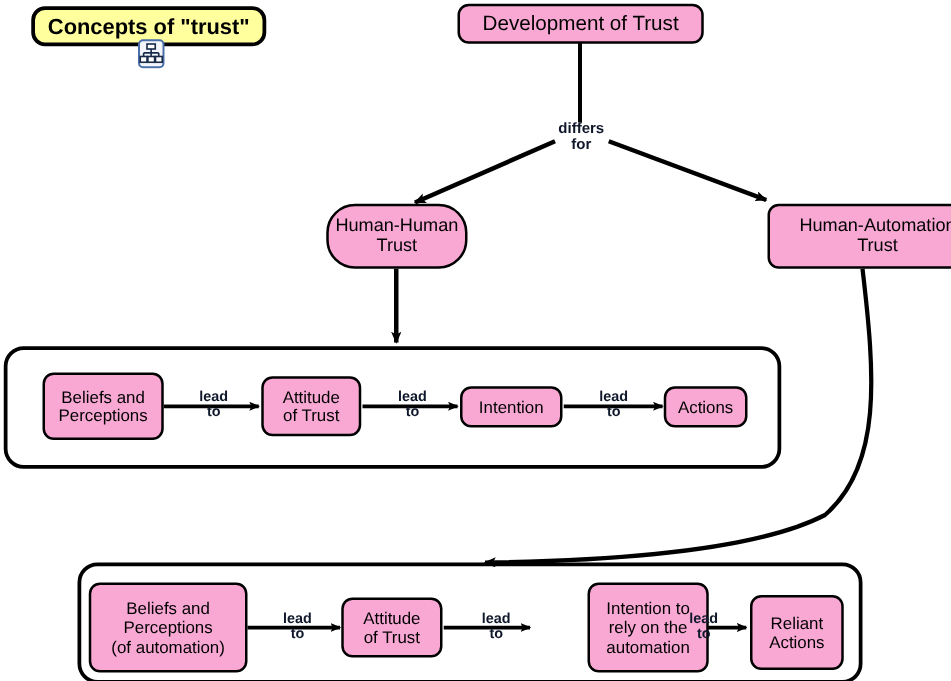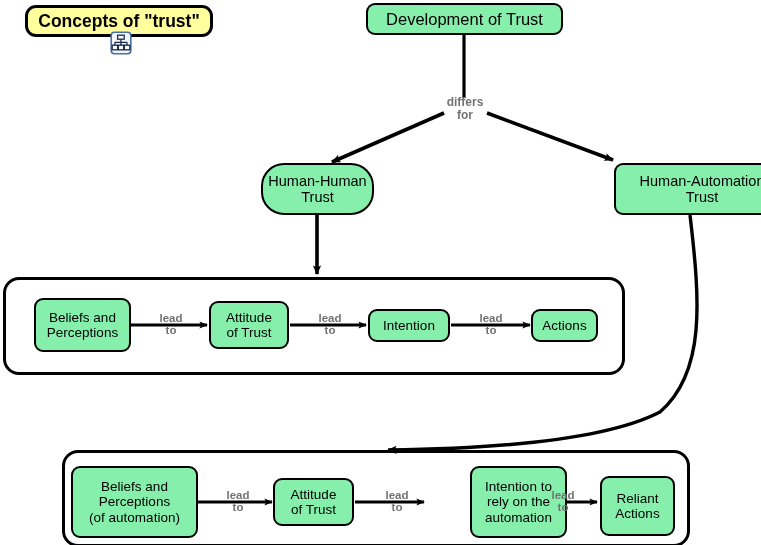--- a/index.html
+++ b/index.html
@@ -28,21 +28,21 @@
 
   
   .node {
     position: absolute;
     box-sizing: border-box;
     display: flex;
     align-items: center;
     justify-content: center;
     text-align: center;
     color: #000000;
-    background: #86efac;
+    background: #f9a8d4;
     border: 2.5px solid #000000;
     border-radius: 9px;
     line-height: 1.12;
     white-space: pre-line;
     z-index: 3;
   }
   .node.lg   { font-size: 16.5px; }
   .node.md   { font-size: 14.5px; }
   .node.sm   { font-size: 13.5px; }
 
@@ -70,21 +70,21 @@
     border-radius: 16px;
     background: transparent;
     z-index: 1;
   }
 
   
   .edge-label {
     position: absolute;
     font-size: 11.5px;
     font-weight: bold;
-    color: #737373;
+    color: #0f172a;
     text-align: center;
     line-height: 1.05;
     white-space: pre-line;
     z-index: 4;
     background: transparent;
   }
   .edge-label.big { font-size: 12px; }
 
   
   .map-icon {

